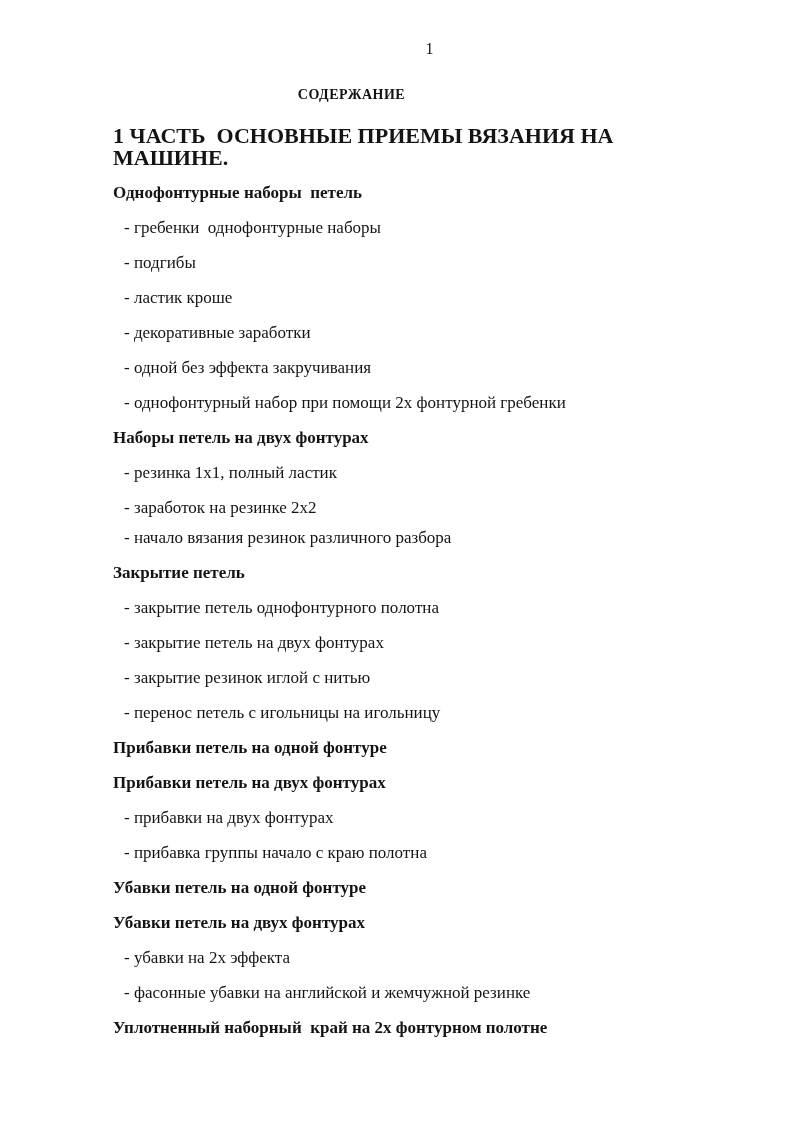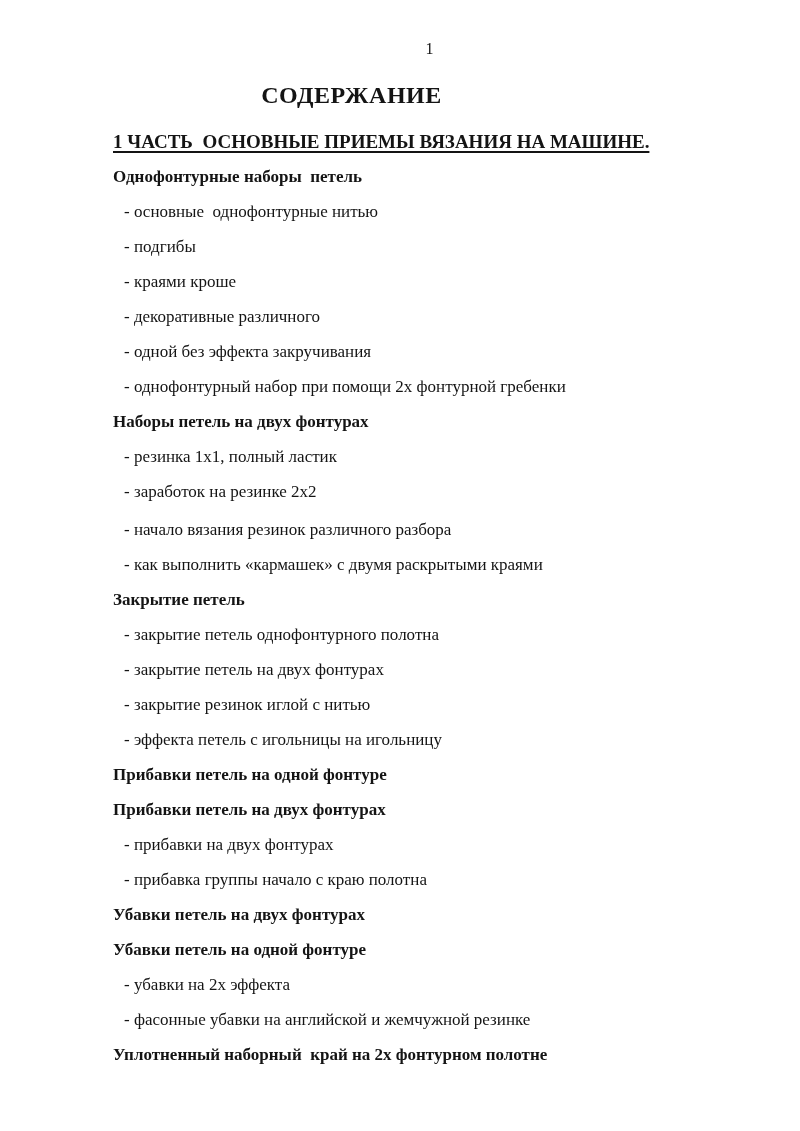--- a/index.html
+++ b/index.html
@@ -23,92 +23,90 @@
     left: 29px;
     text-align: center;
     font-size: 16px;
     line-height: 22px;
     margin: 0 0 24px 0;
   }
   .doc-title {
     position: relative;
     left: -49px;
     text-align: center;
-    font-size: 24px;
+    font-size: 14px;
     font-weight: bold;
     line-height: 22px;
-    margin: 0 0 25px 0;
+    margin: 0 0 19px 0;
     letter-spacing: 0.5px;
   }
   .part-heading {
-    font-size: 19px;
+    font-size: 22px;
     font-weight: bold;
     line-height: 22px;
     margin: 0 0 13px 0;
-    text-decoration: underline;
     text-decoration-thickness: 2px;
     text-underline-offset: 3px;
     white-space: pre-wrap;
   }
   .section-heading {
     font-size: 17px;
     font-weight: bold;
     line-height: 22px;
     margin: 12px 0 13px 0;
     white-space: pre-wrap;
   }
   .toc-item {
     font-size: 17px;
     line-height: 22px;
     margin: 0 0 13px 0;
     padding-left: 11px;
     white-space: pre-wrap;
   }
   .toc-item.tight-prev {
-    margin-bottom: 16px;
+    margin-bottom: 8px;
   }
 </style>
 </head>
 <body>
 
 <div class="page">
 
   <div class="page-number">1</div>
 
   <div class="doc-title">СОДЕРЖАНИЕ</div>
 
   <div class="part-heading">1 ЧАСТЬ  ОСНОВНЫЕ ПРИЕМЫ ВЯЗАНИЯ НА МАШИНЕ.</div>
 
   <div class="section-heading">Однофонтурные наборы  петель</div>
-  <div class="toc-item">- основные  однофонтурные нитью</div>
+  <div class="toc-item">- гребенки  однофонтурные наборы</div>
   <div class="toc-item">- подгибы</div>
-  <div class="toc-item">- краями кроше</div>
-  <div class="toc-item">- декоративные различного</div>
+  <div class="toc-item">- ластик кроше</div>
+  <div class="toc-item">- декоративные заработки</div>
   <div class="toc-item">- одной без эффекта закручивания</div>
   <div class="toc-item">- однофонтурный набор при помощи 2х фонтурной гребенки</div>
 
   <div class="section-heading">Наборы петель на двух фонтурах</div>
   <div class="toc-item">- резинка 1х1, полный ластик</div>
   <div class="toc-item tight-prev">- заработок на резинке 2х2</div>
   <div class="toc-item">- начало вязания резинок различного разбора</div>
-  <div class="toc-item">- как выполнить «кармашек» с двумя раскрытыми краями</div>
 
   <div class="section-heading">Закрытие петель</div>
   <div class="toc-item">- закрытие петель однофонтурного полотна</div>
   <div class="toc-item">- закрытие петель на двух фонтурах</div>
   <div class="toc-item">- закрытие резинок иглой с нитью</div>
-  <div class="toc-item">- эффекта петель с игольницы на игольницу</div>
+  <div class="toc-item">- перенос петель с игольницы на игольницу</div>
 
   <div class="section-heading">Прибавки петель на одной фонтуре</div>
 
   <div class="section-heading">Прибавки петель на двух фонтурах</div>
   <div class="toc-item">- прибавки на двух фонтурах</div>
   <div class="toc-item">- прибавка группы начало с краю полотна</div>
 
+  <div class="section-heading">Убавки петель на одной фонтуре</div>
+
   <div class="section-heading">Убавки петель на двух фонтурах</div>
-
-  <div class="section-heading">Убавки петель на одной фонтуре</div>
   <div class="toc-item">- убавки на 2х эффекта</div>
   <div class="toc-item">- фасонные убавки на английской и жемчужной резинке</div>
 
   <div class="section-heading">Уплотненный наборный  край на 2х фонтурном полотне</div>
 
 </div>
 
 </body></html>

